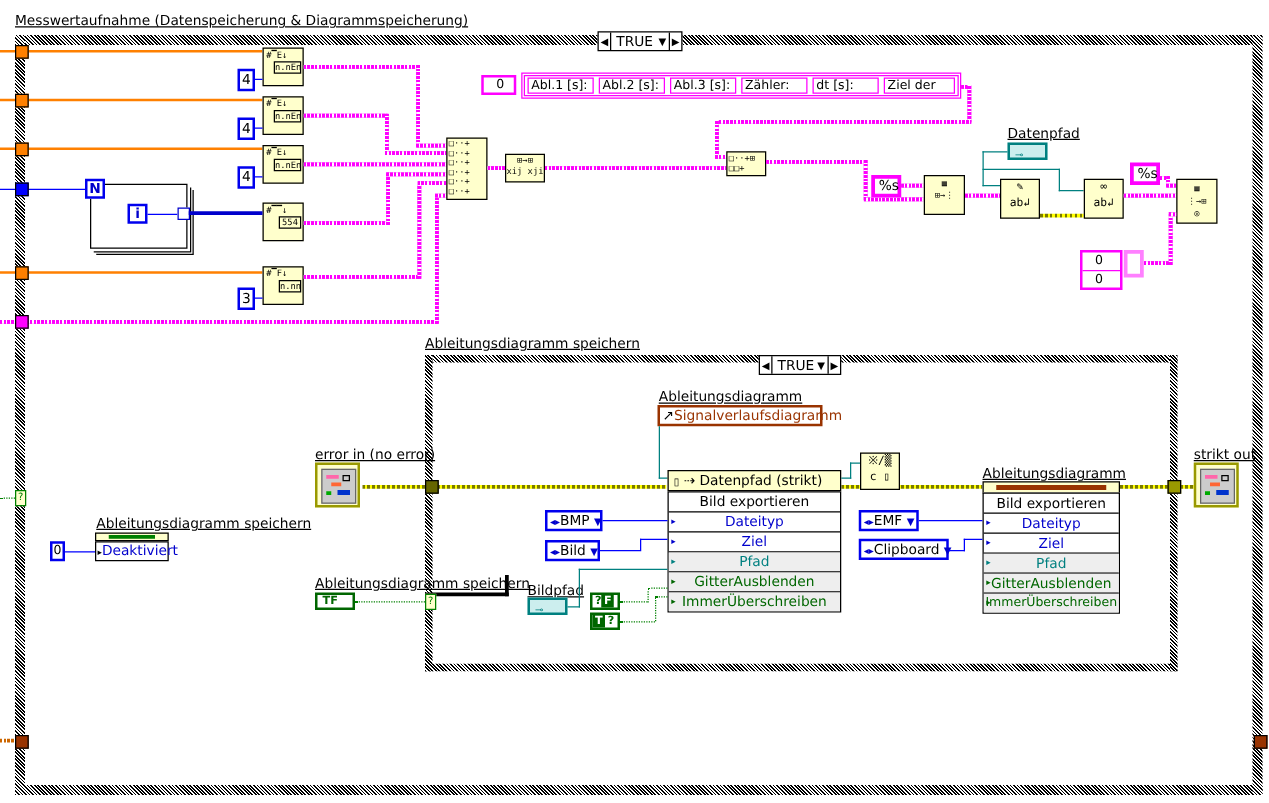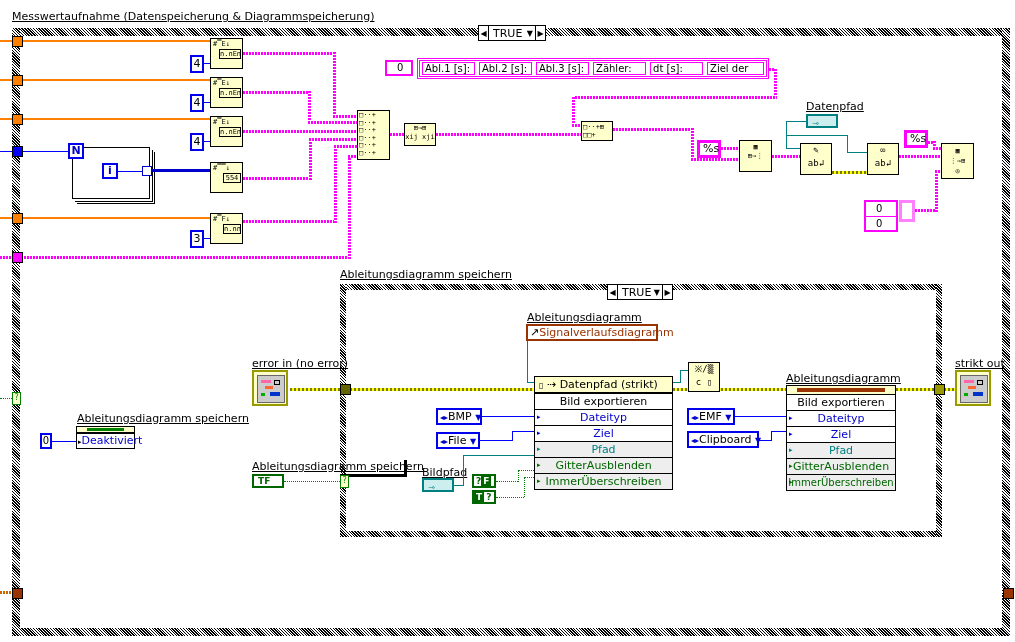--- a/index.html
+++ b/index.html
@@ -238,21 +238,21 @@
 </div>
 
 <div class="node" style="left:688px;top:362px;width:32px;height:30px;">
   <div style="text-align:center;font-size:9px;line-height:13px;">※/▒<br>c ▯</div>
 </div>
 <div class="wire w-teal" style="left:673px;top:382px;width:8px;height:1px;"></div>
 <div class="wire w-teal" style="left:680px;top:370px;width:1px;height:13px;"></div>
 <div class="wire w-teal" style="left:680px;top:370px;width:8px;height:1px;"></div>
 
 <div class="enum" style="left:436px;top:408px;width:46px;height:17px;"><span style="font-size:8px;">◂▸</span><span style="color:#000;">BMP</span> <span style="font-size:8px;">▼</span></div>
-<div class="enum" style="left:436px;top:432px;width:44px;height:17px;"><span style="font-size:8px;">◂▸</span><span style="color:#000;">File</span> <span style="font-size:8px;">▼</span></div>
+<div class="enum" style="left:436px;top:432px;width:44px;height:17px;"><span style="font-size:8px;">◂▸</span><span style="color:#000;">Bild</span> <span style="font-size:8px;">▼</span></div>
 <div class="wire w-blue" style="left:482px;top:416px;width:52px;height:1px;"></div>
 <div class="wire w-blue" style="left:480px;top:440px;width:32px;height:1px;"></div>
 <div class="wire w-blue" style="left:512px;top:431px;width:1px;height:10px;"></div>
 <div class="wire w-blue" style="left:512px;top:431px;width:22px;height:1px;"></div>
 
 <div class="label" style="left:422px;top:466px;">Bildpfad</div>
 <div class="abs" style="left:422px;top:478px;width:32px;height:14px;border:2px solid #008080;background:#cceeee;box-sizing:border-box;">
   <span style="font-size:8px;color:#008080;padding-left:4px;">⊸</span>
 </div>
 <div class="wire w-teal" style="left:454px;top:485px;width:10px;height:1px;"></div>

